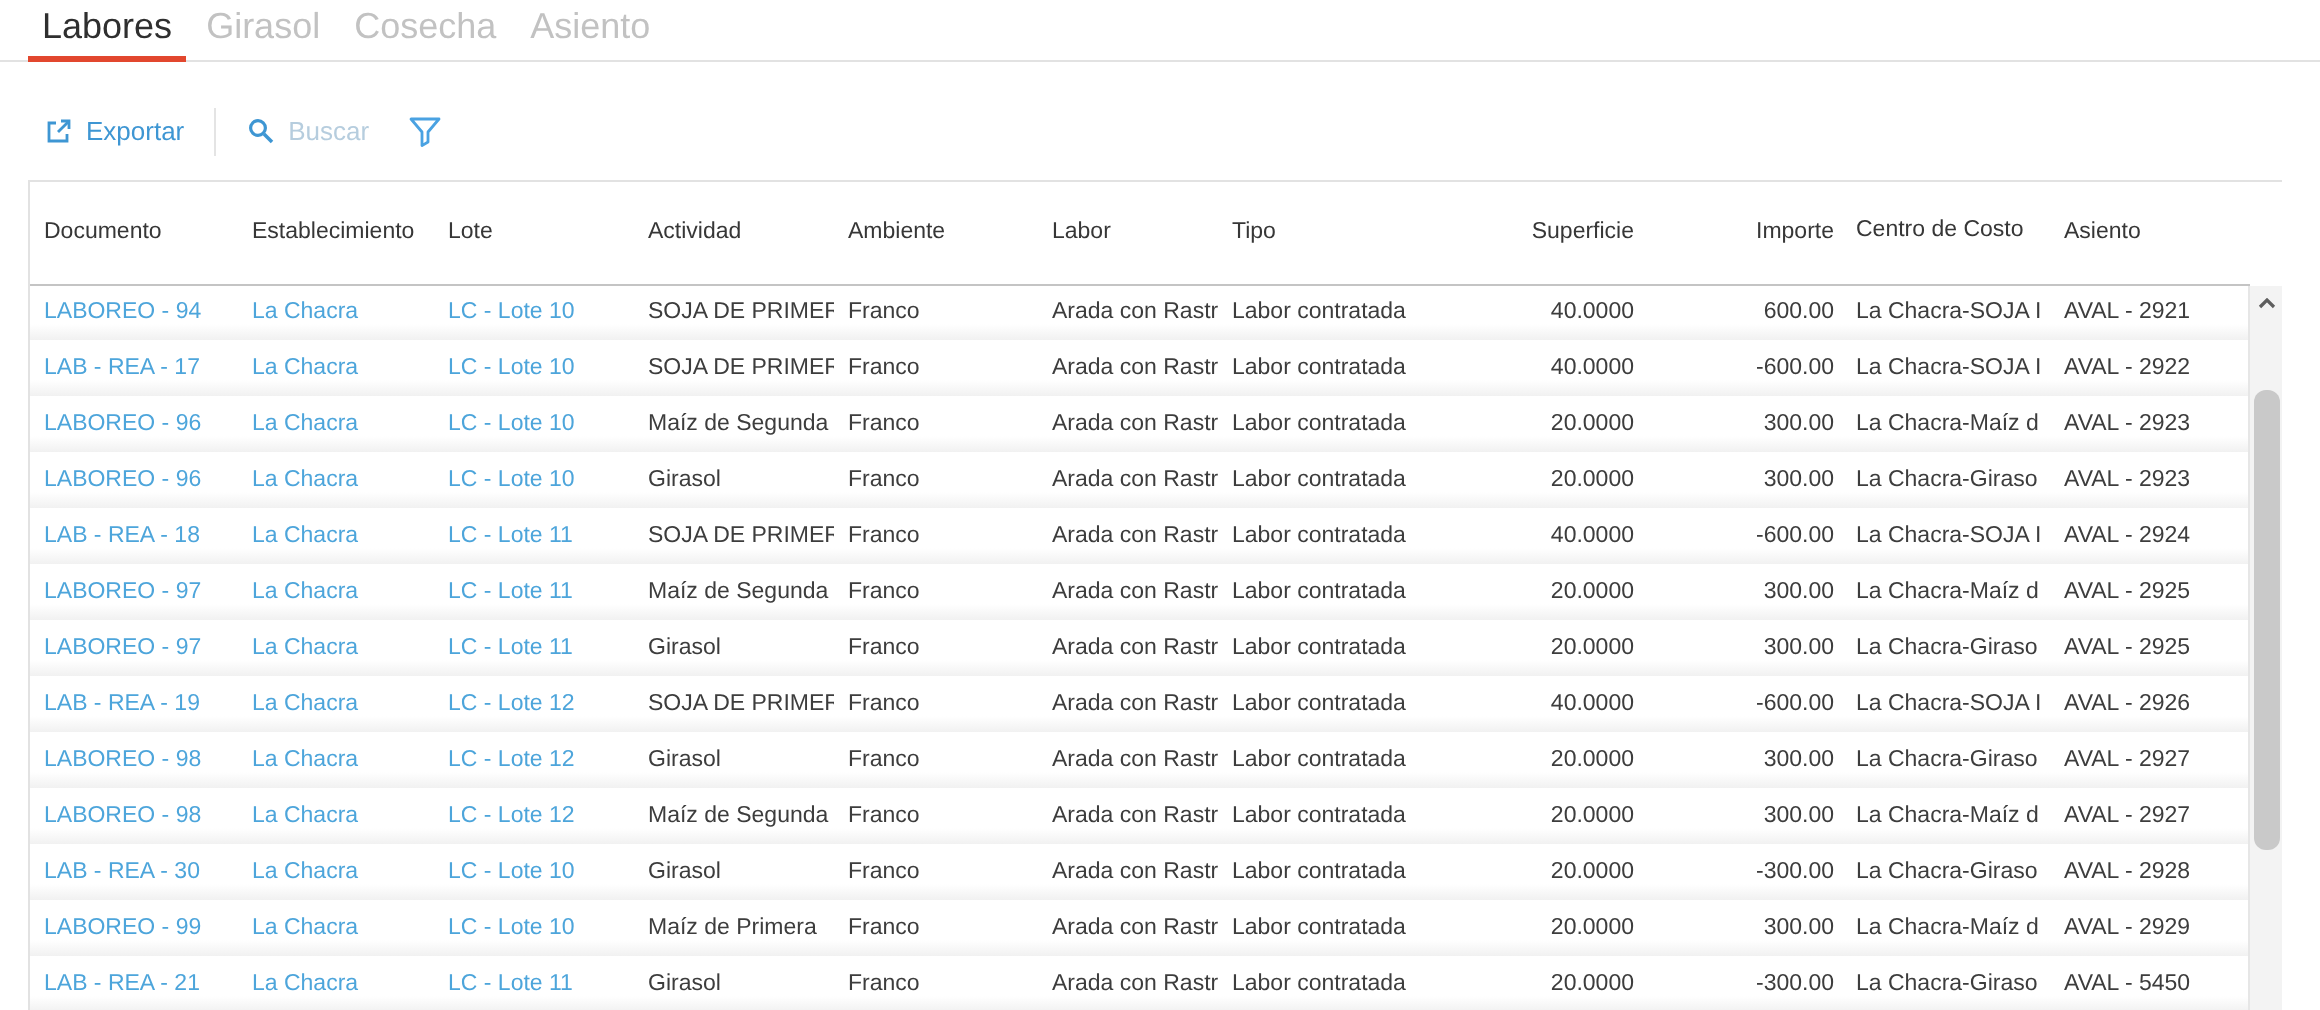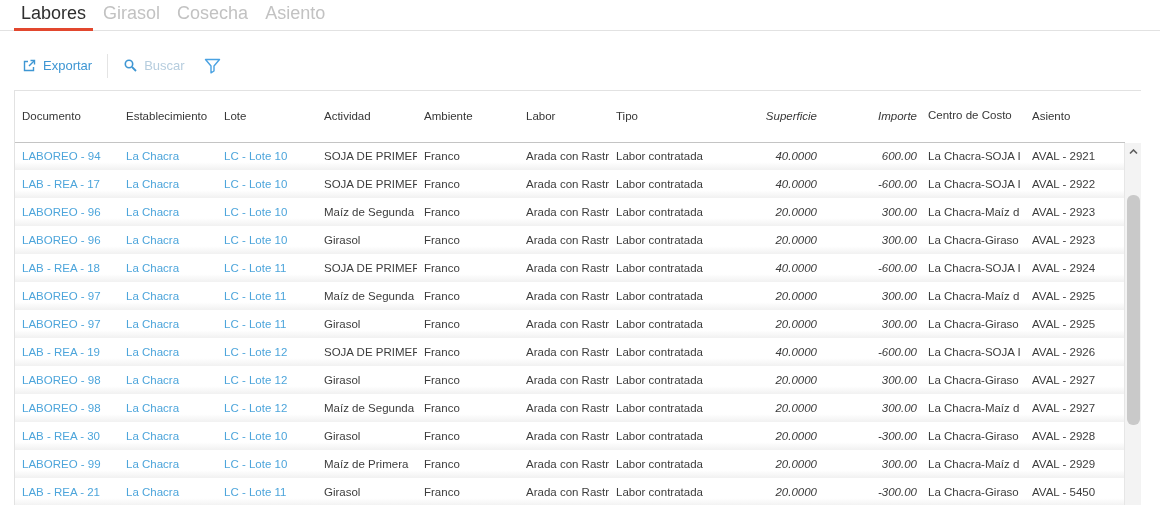--- a/index.html
+++ b/index.html
@@ -31,21 +31,21 @@
 
   
   .grid{position:relative; margin-left:14px; width:1127px; height:415px;
     border-top:1px solid var(--border); border-left:1px solid var(--border);
     overflow:hidden;}
   table{border-collapse:collapse; table-layout:fixed; width:1110px;}
   th,td{font-size:11.5px; font-weight:normal; text-align:left; vertical-align:middle;
     padding:0 4px 0 7px; white-space:nowrap; overflow:hidden;}
   thead th{height:51px; border-bottom:1px solid var(--rule); color:#373737; cursor:pointer;}
   th.wrap{white-space:normal; line-height:1.55;}
-  th.num,td.num{text-align:right;font-style:italic;}
+  th.num,td.num{text-align:right;}
   tbody tr{height:28px; background:linear-gradient(to bottom,#ffffff 0%,#ffffff 72%,#f1f1f1 100%);}
   td{color:#3d3d3d;}
   .link{color:var(--link); cursor:pointer;}
 
   
   .vscroll{position:absolute; top:52px; right:0; bottom:0; width:17px;
     background:var(--track); border-left:1px solid #e6e6e6;}
   .vs-up{height:18px; display:flex; align-items:center; justify-content:center; cursor:pointer;}
   .vs-thumb{position:absolute; left:2px; top:52px; width:13px; height:230px;
     background:var(--thumb); border-radius:6px; cursor:pointer;}

